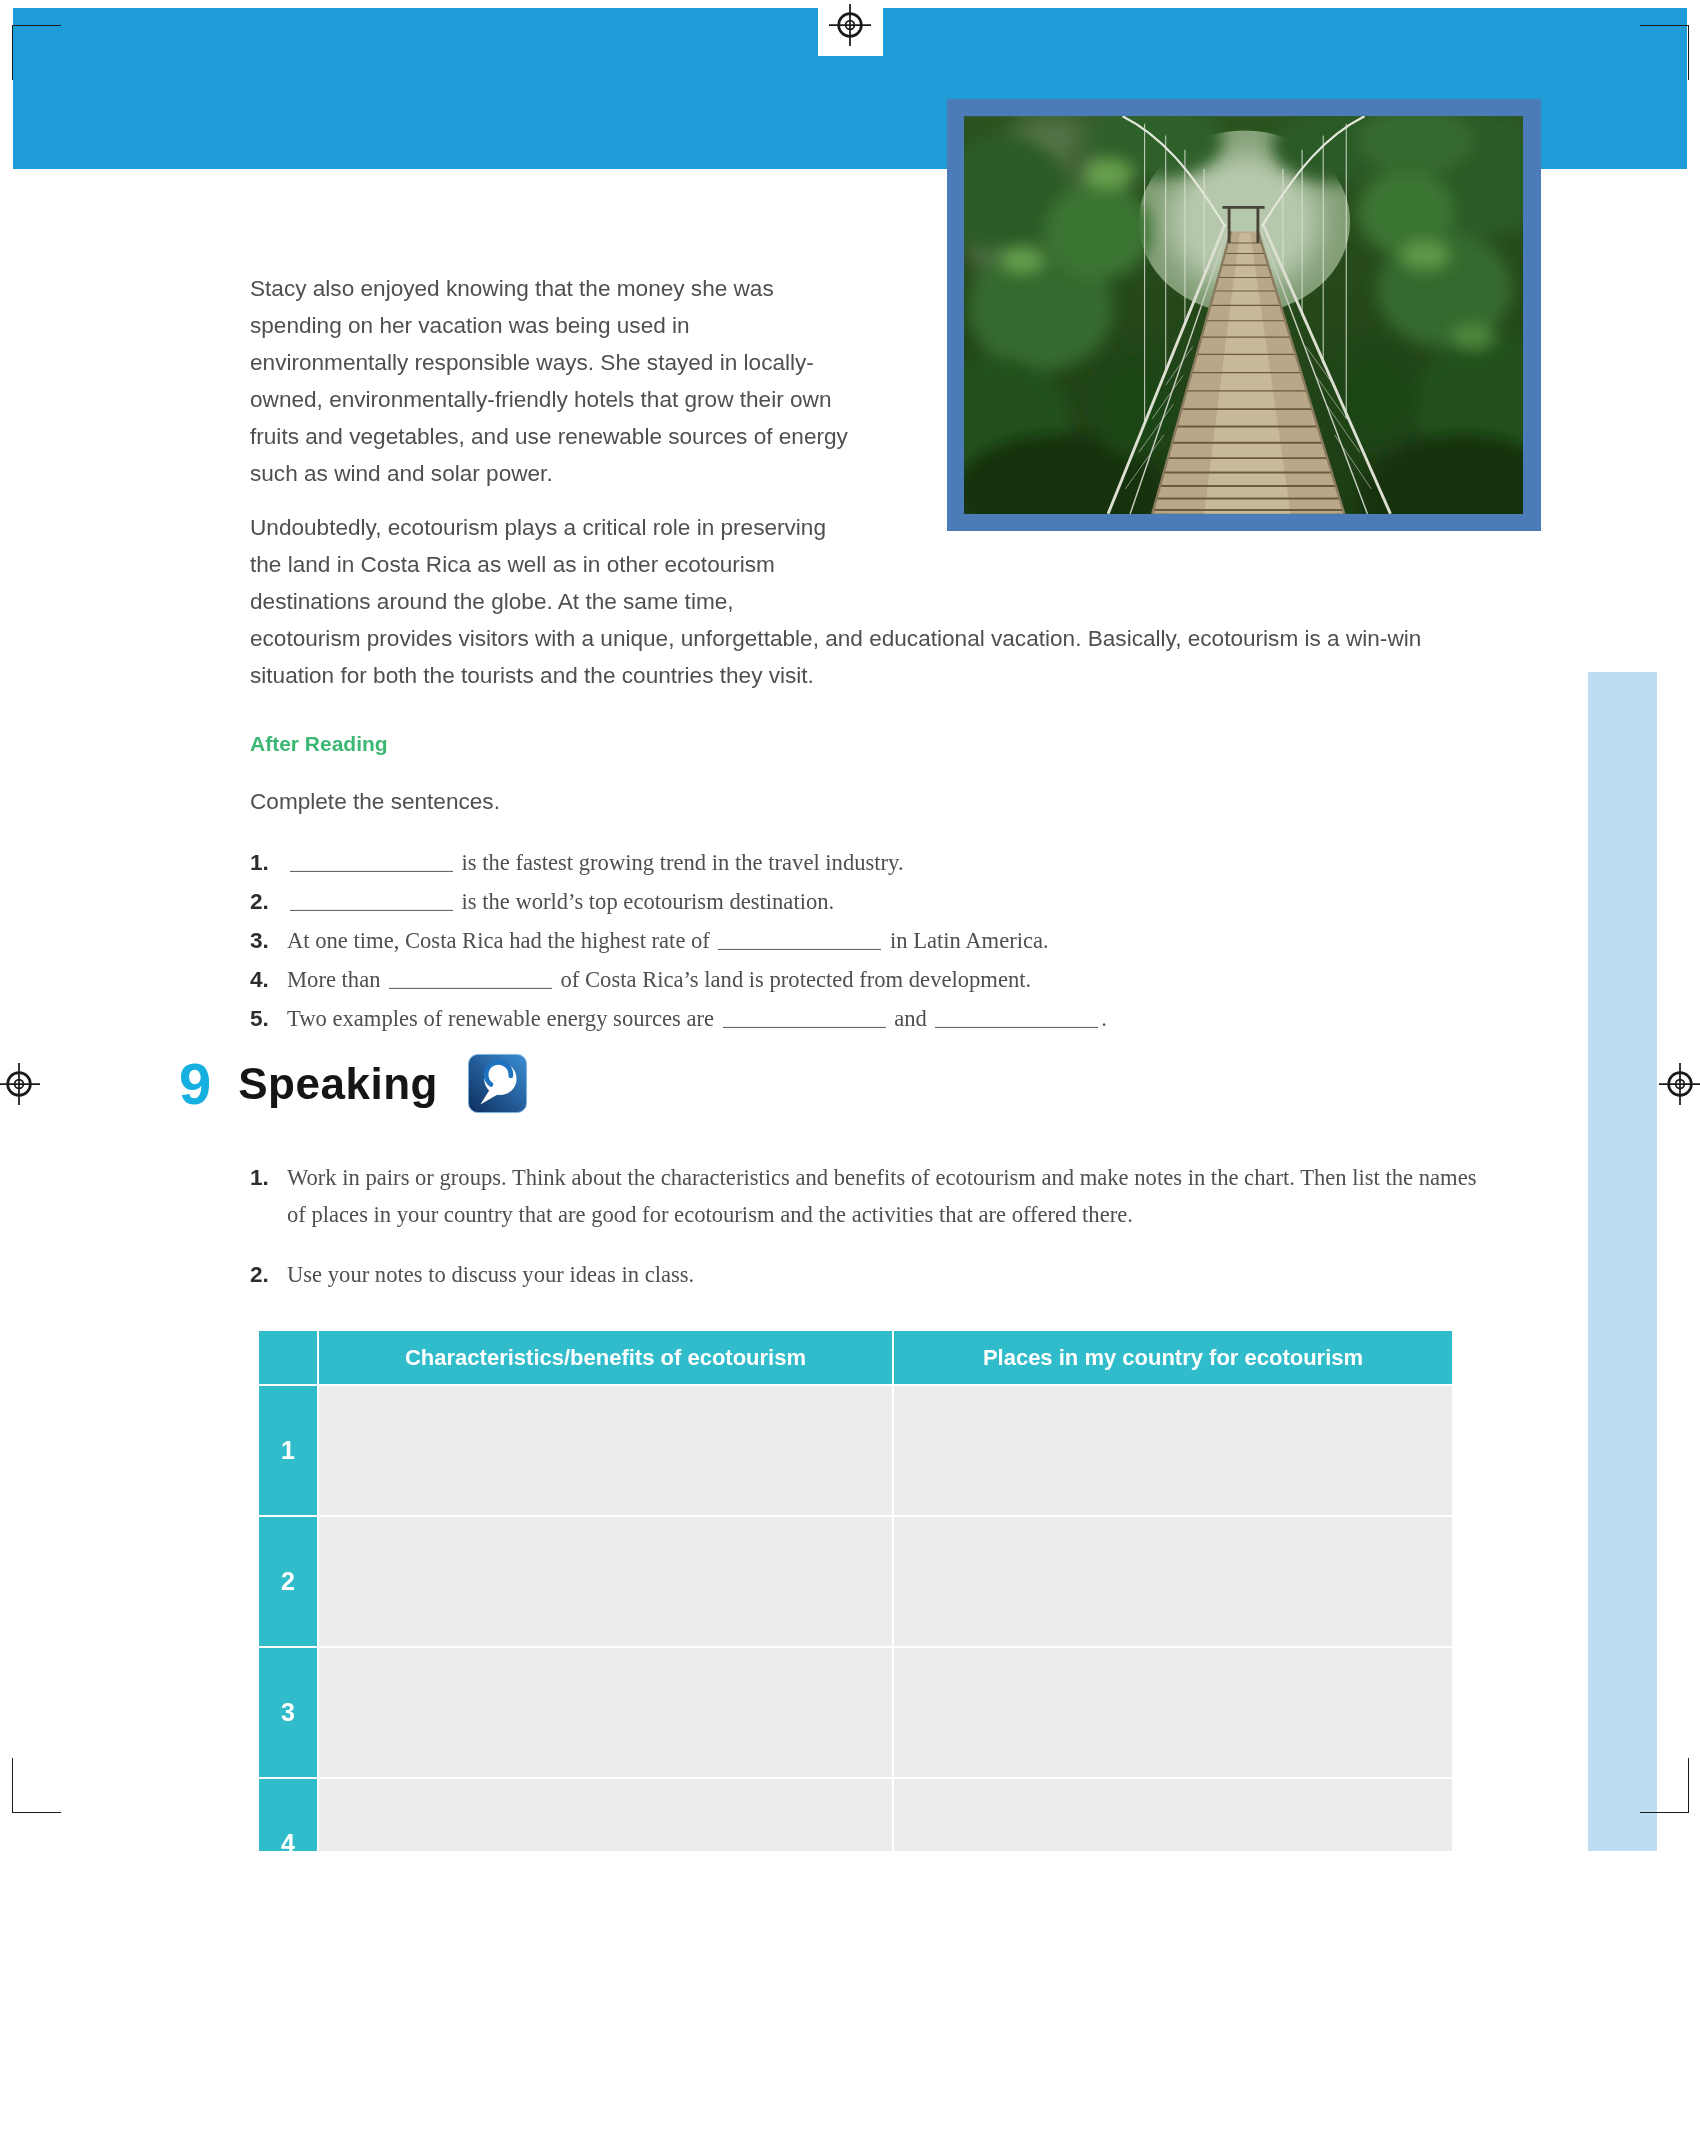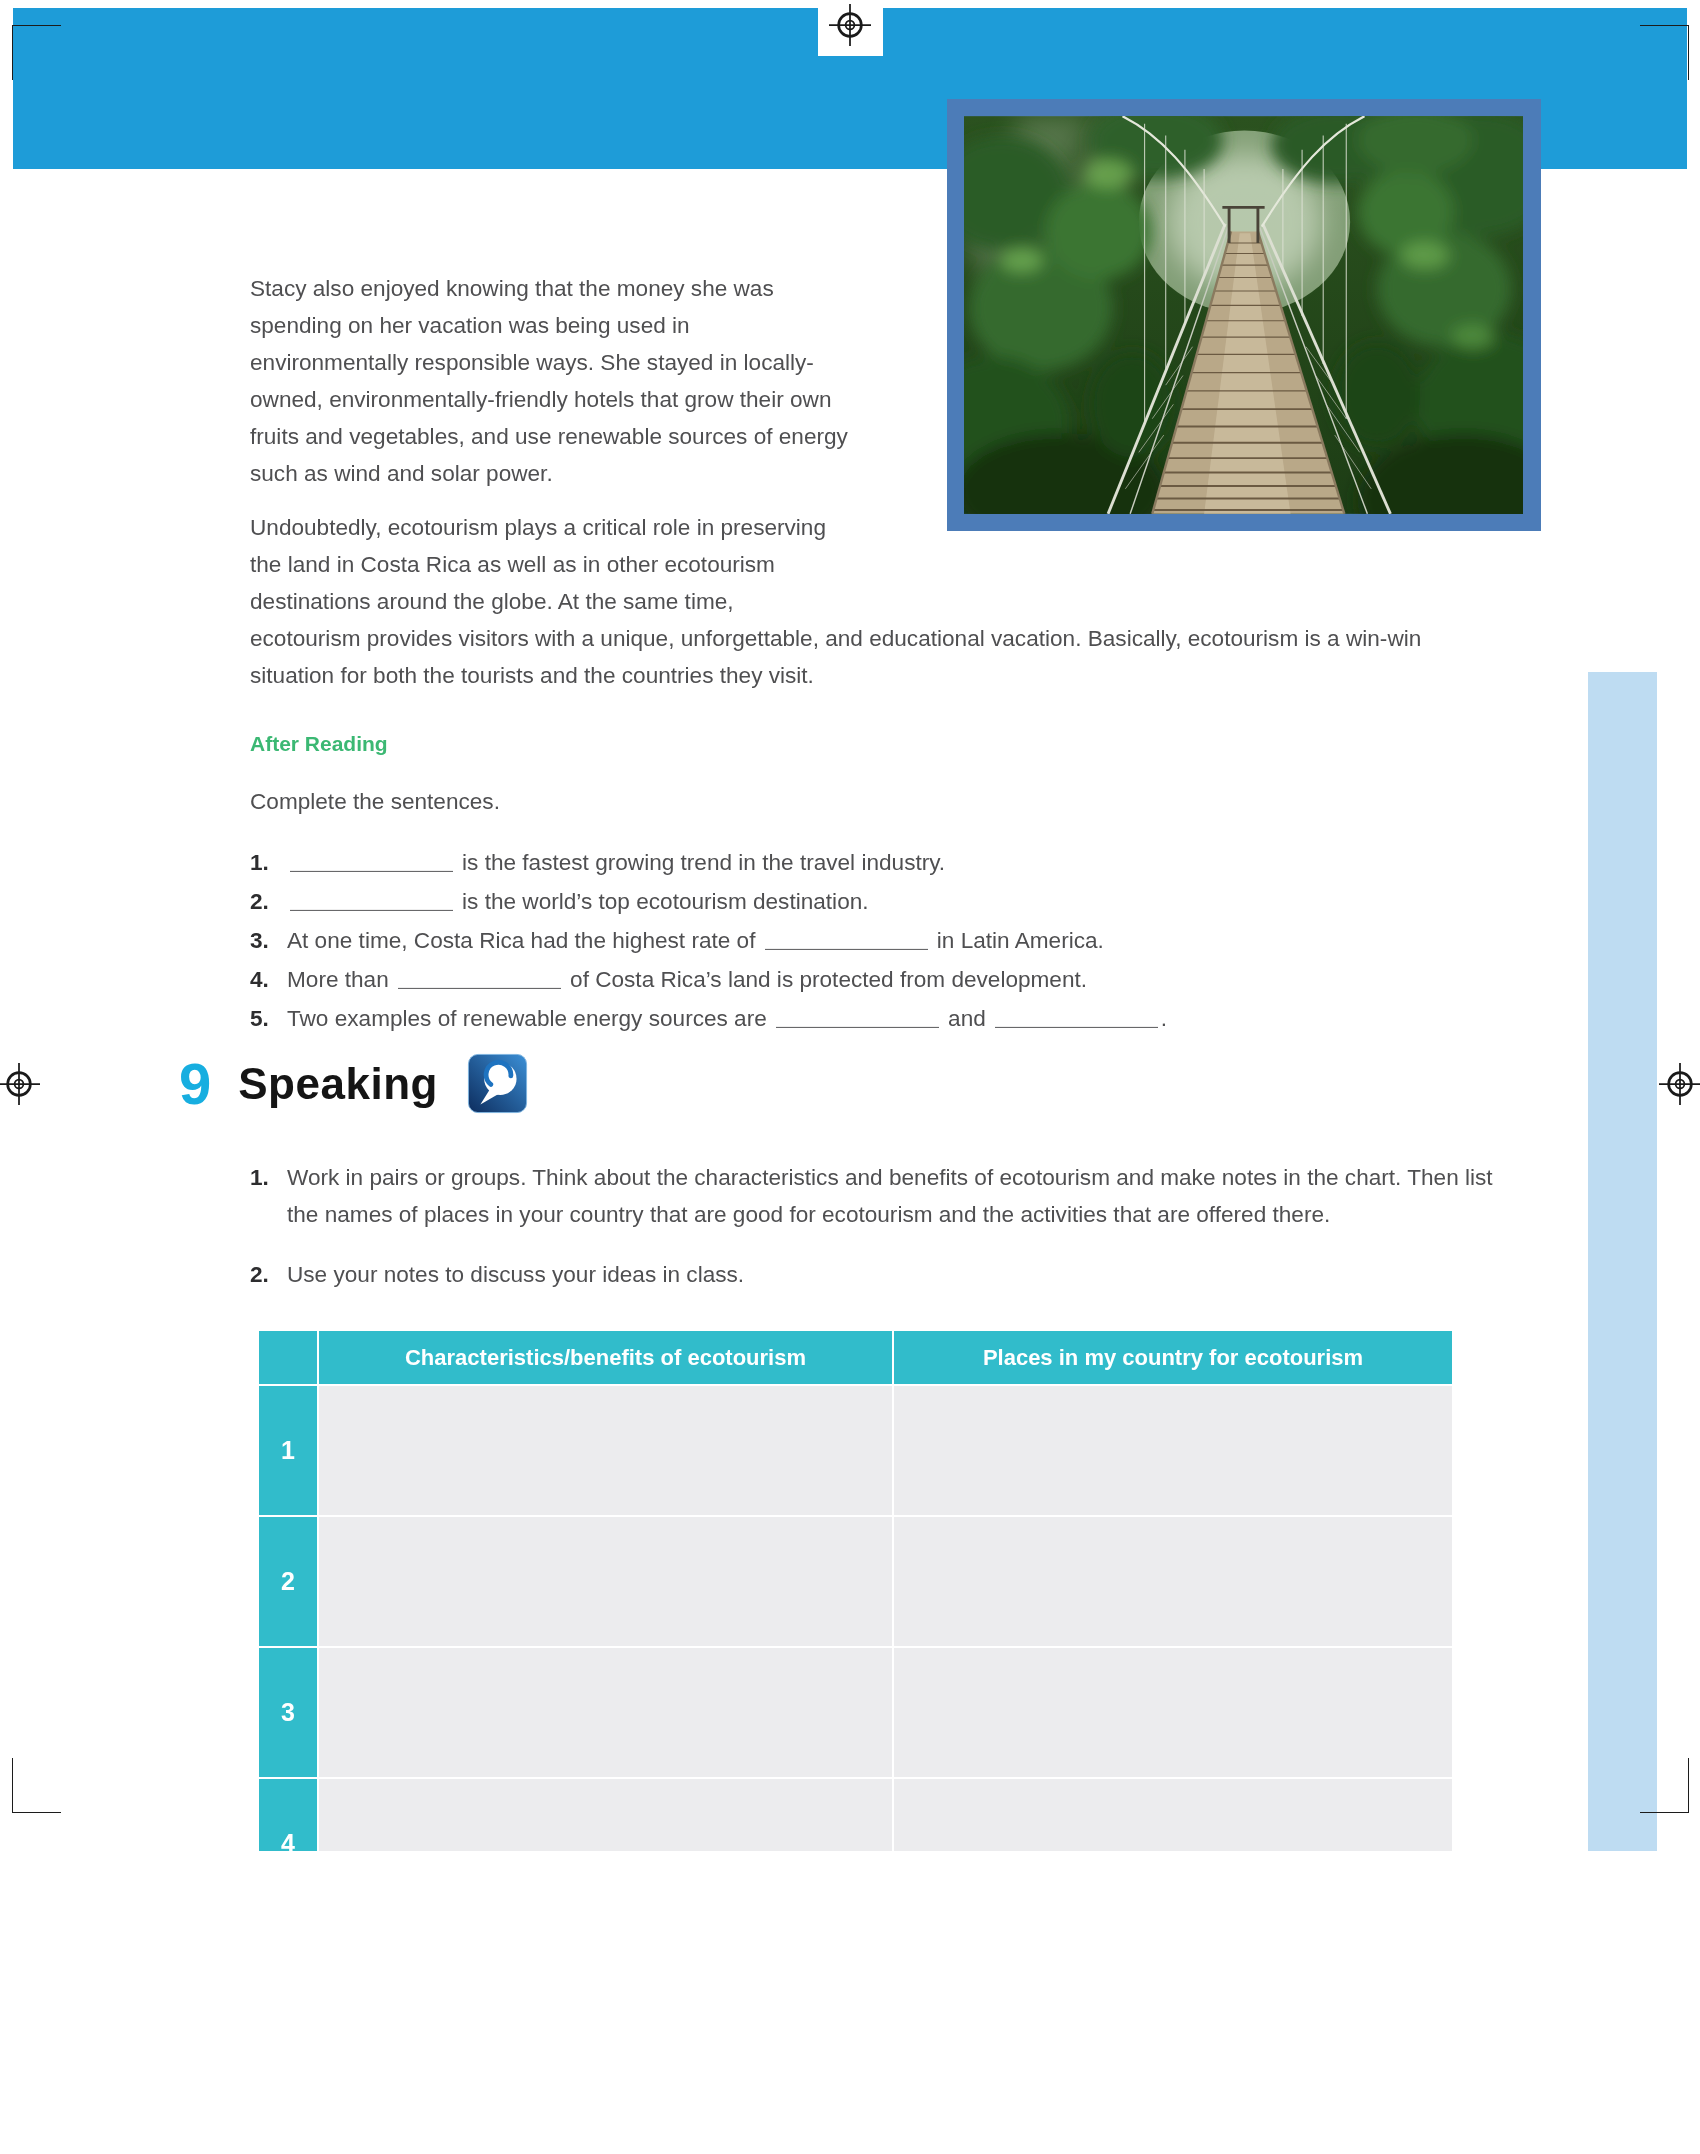--- a/index.html
+++ b/index.html
@@ -33,21 +33,21 @@
 
   
   .content{position:absolute;left:250px;top:270px;width:1222px;font-size:22.6px;line-height:37px;z-index:2;}
   .float-spacer{float:right;width:624px;height:315px;}
   .content p{margin:0 0 17.3px 0;}
   .green-heading{color:#3BB873;font-size:21px;font-weight:700;margin:31px 0 0 0;clear:none;}
   .instruction{margin-top:21px !important;}
   .num-list{margin-top:23px;}
   .num-item{display:flex;line-height:39px;}
   .num-item .inum{width:37px;flex:none;font-weight:700;color:#2d2d2f;}
-  .num-item .ibody{flex:1;}
+  .num-item .ibody{flex:1;font-family:Liberation Serif, serif;}
   .blank{display:inline-block;width:163px;height:4.8px;border-bottom:1.9px solid #58585a;margin:0 2.9px;transform:translateY(1.9px);}
 
   
   .speaking-header{position:absolute;left:179px;top:1053px;display:flex;align-items:center;z-index:2;}
   .big-num{font-size:58px;font-weight:700;color:#17AEE0;line-height:1;}
   .speaking-title{font-size:44px;font-weight:700;color:#151515;margin:0 0 0 27px;letter-spacing:0.5px;}
   .speech-icon{margin-left:29px;width:61px;height:61px;}
   .speaking-list{position:absolute;left:250px;top:1159px;width:1245px;font-size:22.6px;line-height:37px;z-index:2;}
   .speaking-list .num-item{line-height:37px;}
   .speaking-list .num-item + .num-item{margin-top:23px;}

